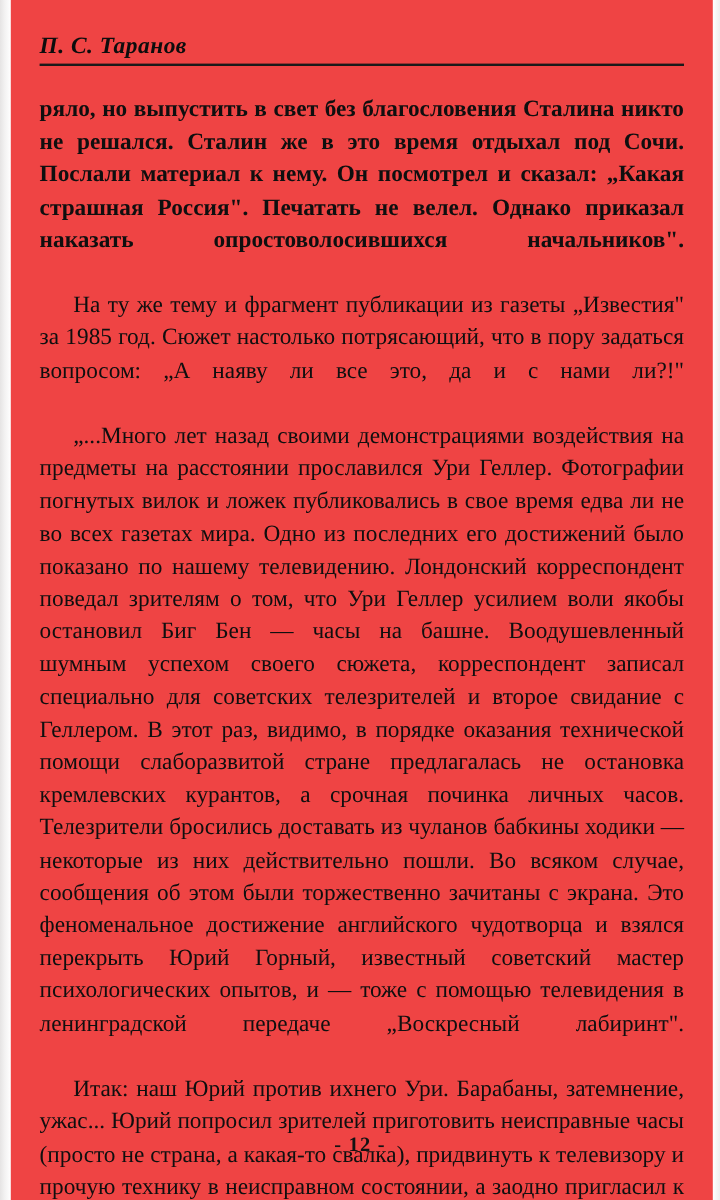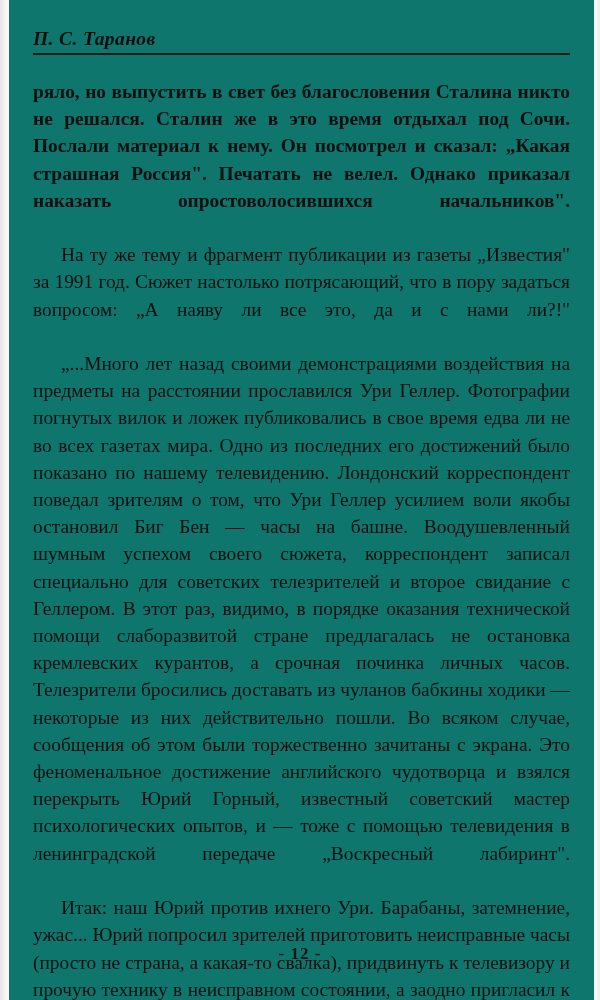--- a/index.html
+++ b/index.html
@@ -11,21 +11,21 @@
 
   body {
     font-family: "Liberation Serif", "DejaVu Serif", serif;
     color: #111111;
   }
 
   #page {
     position: relative;
     width: 600px;
     height: 1000px;
-    background: #0f766e;
+    background: #ef4444;
     overflow: hidden;
     box-sizing: border-box;
   }
 
   
   #scan-edge-left {
     position: absolute;
     left: 0;
     top: 0;
     width: 9px;
@@ -123,20 +123,20 @@
   <div id="scan-edge-left"></div>
   <div id="scan-edge-right"></div>
 
   <div id="running-head">
     <div id="running-head-title">П. С. Таранов</div>
     <div id="head-rule"></div>
   </div>
 
   <div id="body-text">
     <p class="no-indent">ряло, но выпустить в свет без благословения Сталина никто не решался. Сталин же в это время отдыхал под Сочи. Послали материал к нему. Он посмотрел и сказал: „Какая страшная Россия". Печатать не велел. Однако приказал наказать опростоволосившихся начальников".</p>
-    <p>На ту же тему и фрагмент публикации из газеты „Известия" за 1991 год. Сюжет настолько потрясающий, что в пору задаться вопросом: „А наяву ли все это, да и с нами ли?!"</p>
+    <p>На ту же тему и фрагмент публикации из газеты „Известия" за 1985 год. Сюжет настолько потрясающий, что в пору задаться вопросом: „А наяву ли все это, да и с нами ли?!"</p>
     <p>„...Много лет назад своими демонстрациями воздействия на предметы на расстоянии прославился Ури Геллер. Фотографии погнутых вилок и ложек публиковались в свое время едва ли не во всех газетах мира. Одно из последних его достижений было показано по нашему телевидению. Лондонский корреспондент поведал зрителям о том, что Ури Геллер усилием воли якобы остановил Биг Бен — часы на башне. Воодушевленный шумным успехом своего сюжета, корреспондент записал специально для советских телезрителей и второе свидание с Геллером. В этот раз, видимо, в порядке оказания технической помощи слаборазвитой стране предлагалась не остановка кремлевских курантов, а срочная починка личных часов. Телезрители бросились доставать из чуланов бабкины ходики — некоторые из них действительно пошли. Во всяком случае, сообщения об этом были торжественно зачитаны с экрана. Это феноменальное достижение английского чудотворца и взялся перекрыть Юрий Горный, известный советский мастер психологических опытов, и — тоже с помощью телевидения в ленинградской передаче „Воскресный лабиринт".</p>
     <p>Итак: наш Юрий против ихнего Ури. Барабаны, затемнение, ужас... Юрий попросил зрителей приготовить неисправные часы (просто не страна, а какая-то свалка), придвинуть к телевизору и прочую технику в неисправном состоянии, а заодно пригласил к экранам граждан, страдающих от головной боли, радикулита и разных других болезней...</p>
   </div>
 
   <div id="folio">- 12 -</div>
 
 </div>
 
 </body></html>

